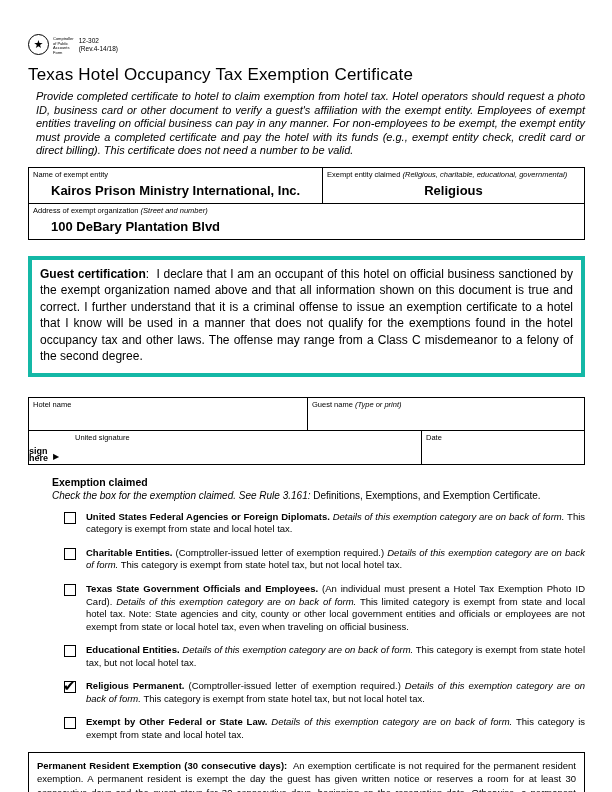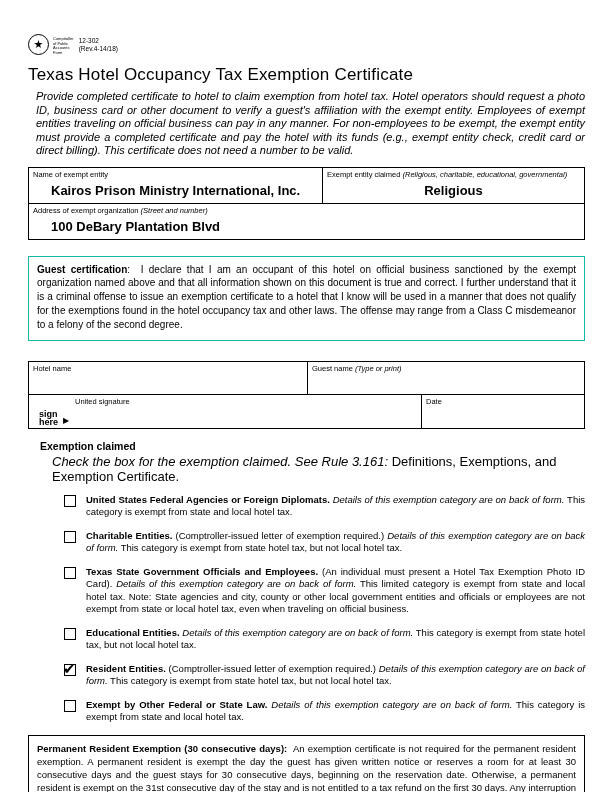--- a/index.html
+++ b/index.html
@@ -26,35 +26,35 @@
   .ftable { border:1.5px solid #000; }
   .frow { display:flex; border-top:1px solid #000; }
   .frow:first-child { border-top:none; }
   .fcell { padding:2px 4px 3px 4px; }
   .fcell + .fcell { border-left:1px solid #000; }
   .flabel { font-size:7.5px; line-height:1.2; }
   .fvalue { font-size:13px; font-weight:bold; margin:4px 0 2px 18px; }
   .fvalue.center { text-align:center; margin-left:0; }
   .it { font-style:italic; }
   
-  .certbox { border:1px solid #14b8a6; margin-top:16px; padding:6px 8px 8px 8px;
-             font-size:10px; line-height:1.38; text-align:justify; }
+  .certbox { border:4px solid #14b8a6; margin-top:16px; padding:6px 8px 8px 8px;
+             font-size:12px; line-height:1.38; text-align:justify; }
   .b { font-weight:bold; }
   
   .gtable { border:1.5px solid #000; margin-top:20px; }
   .gcell-name { width:277px; height:32px; }
   .gcell-hotel { flex:1; height:32px; }
   .gcell-sig { width:392px; height:33px; position:relative; }
   .gcell-date { flex:1; height:33px; }
   .sig-label { margin-left:42px; }
-  .signhere { position:absolute; left:10px; bottom:1px; font-weight:bold; font-size:9px; line-height:0.85; }
+  .signhere { position:absolute; left:0; bottom:1px; font-weight:bold; font-size:9px; line-height:0.85; }
   .signhere .arr { position:absolute; left:24px; bottom:2px; font-size:8px; }
   
-  .exh { font-size:10.5px; font-weight:bold; margin:11px 0 0 12px; }
-  .exinstr { font-size:13px; margin:2px 0 10px 24px; }
+  .exh { font-size:10.5px; font-weight:bold; margin:11px 0 0 24px; }
+  .exinstr { font-size:10px; margin:2px 0 10px 24px; }
   .item { display:flex; margin:0 0 11px 36px; }
   .cb { flex:0 0 auto; width:12px; height:12px; border:1px solid #000; margin-top:1px;
         position:relative; background:#fff; }
   .cb.checked::after { content:attr(data-glyph); position:absolute; left:-2px; top:-5px;
         font-size:15px; font-weight:bold; }
   .itext { flex:1; margin-left:10px; font-size:9.5px; line-height:1.32; text-align:justify; }
   
   .permbox { border:1.5px solid #000; margin-top:7px; padding:6px 8px 8px 8px;
              font-size:9.5px; line-height:1.38; text-align:justify; }
 </style>
@@ -167,21 +167,21 @@
     <div class="itext">
       <span class="b">Educational Entities.</span>
       <span class="it">Details of this exemption category are on back of form.</span>
       <span>This category is exempt from state hotel tax, but not local hotel tax.</span>
     </div>
   </div>
 
   <div class="item">
     <span class="cb checked" data-glyph="✔"></span>
     <div class="itext">
-      <span class="b">Resident Entities.</span>
+      <span class="b">Religious Permanent.</span>
       <span>(Comptroller-issued letter of exemption required.)</span>
       <span class="it">Details of this exemption category are on back of form.</span>
       <span>This category is exempt from state hotel tax, but not local hotel tax.</span>
     </div>
   </div>
 
   <div class="item">
     <span class="cb"></span>
     <div class="itext">
       <span class="b">Exempt by Other Federal or State Law.</span>

